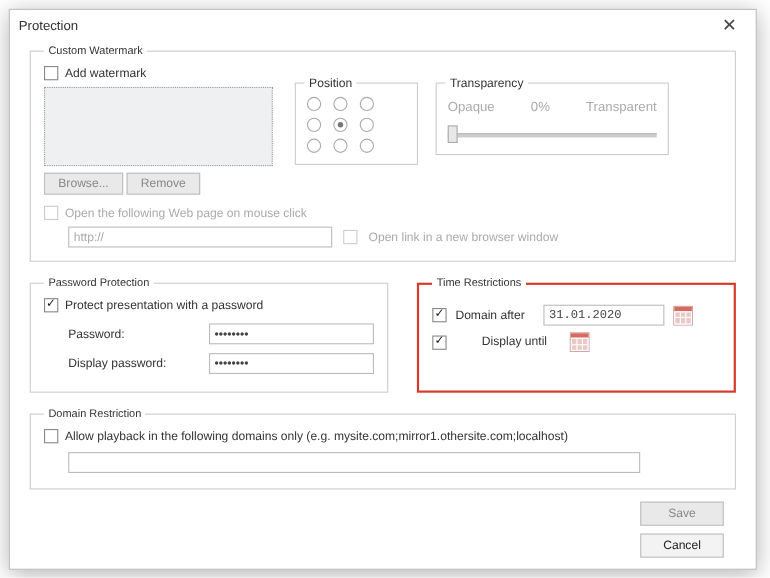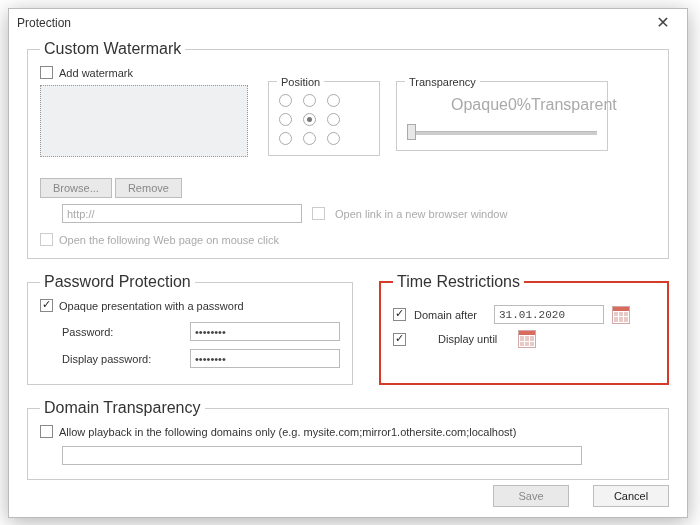--- a/index.html
+++ b/index.html
@@ -42,36 +42,36 @@
     padding: 0 18px;
   }
   fieldset {
     border: 1px solid #ccc;
     margin: 4px 0 10px 0;
     padding: 8px 12px 12px 12px;
   }
   fieldset > legend {
     padding: 0 4px;
     color: #333;
-    font-size: 16px;
+    font-size: 10px;
   }
   .watermark-top {
     display: flex;
     gap: 16px;
     align-items: flex-start;
   }
   .wm-left { flex: 0 0 212px; }
   .wm-preview {
     margin-top: 4px;
     width: 206px;
     height: 70px;
     border: 1px dotted #999;
     background: #eef0f2;
   }
-  .wm-btns { margin-top: 21px; }
+  .wm-btns { margin-top: 6px; }
   button.std {
     font: inherit;
     padding: 3px 12px;
     min-width: 64px;
     background: #e9e9e9;
     border: 1px solid #bdbdbd;
     color: #888;
     cursor: default;
   }
   button.std.enabled {
@@ -114,23 +114,22 @@
     border-radius: 50%;
     background: #777;
   }
   .transp {
     width: 190px;
   }
   .transp-labels {
     display: flex;
     justify-content: space-between;
     color: #aaa;
-    font-size: 16px;
+    font-size: 12px;
     margin-top: -4px;
-    margin-left: 44px;
   }
   .slider {
     position: relative;
     margin-top: 10px;
     height: 16px;
   }
   .slider-track {
     position: absolute;
     top: 7px; left: 0; right: 0;
     height: 3px;
@@ -215,23 +214,24 @@
     display: grid;
     grid-template-columns: repeat(3, 1fr);
     grid-template-rows: repeat(2, 1fr);
     gap: 1px;
     padding: 1px;
   }
   .cal-btn .cal-body div { background: #e9c9c5; }
   .footer {
     position: absolute;
     bottom: 10px;
-    right: 18px;
-    display: flex;
-    gap: 24px;
+    right: 29px;
+    display: flex;
+    gap: 7px;
+    flex-direction: column;
   }
   .footer button.std { min-width: 76px; padding: 4px 12px; }
 </style>
 </head>
 <body>
 
 <div class="window">
   <div class="titlebar">
     <span>Protection</span>
     <span class="close-x">✕</span>
@@ -278,37 +278,37 @@
             <span>0%</span>
             <span>Transparent</span>
           </div>
           <div class="slider">
             <div class="slider-track"></div>
             <div class="slider-thumb"></div>
           </div>
         </div>
       </div>
 
+      <div class="row disabled-text" style="margin-top:10px;">
+        <span class="chk disabled"></span>
+        <span>Open the following Web page on mouse click</span>
+      </div>
       <div class="row" style="margin-top:6px; margin-left:22px; gap:10px;">
         <input class="txt" style="width: 240px;" disabled="" value="http://">
         <span class="chk disabled"></span>
         <span class="disabled-text">Open link in a new browser window</span>
-      </div>
-      <div class="row disabled-text" style="margin-top:10px;">
-        <span class="chk disabled"></span>
-        <span>Open the following Web page on mouse click</span>
       </div>
     </fieldset>
 
     <div class="two-col">
       <fieldset>
         <legend>Password Protection</legend>
         <div class="row">
           <span class="chk checked"></span>
-          <span>Opaque presentation with a password</span>
+          <span>Protect presentation with a password</span>
         </div>
         <div class="pw-grid">
           <span>Password:</span>
           <input class="txt" value="••••••••" style="">
           <span>Display password:</span>
           <input class="txt" value="••••••••" style="">
         </div>
       </fieldset>
 
       <fieldset class="highlight">
@@ -341,21 +341,21 @@
                 <div></div>
                 <div></div>
                 <div></div>
               </span>
           </span>
         </div>
       </fieldset>
     </div>
 
     <fieldset>
-      <legend>Domain Transparency</legend>
+      <legend>Domain Restriction</legend>
       <div class="row">
         <span class="chk"></span>
         <span>Allow playback in the following domains only (e.g. mysite.com;mirror1.othersite.com;localhost)</span>
       </div>
       <div style="margin:8px 0 2px 22px;">
         <input class="txt" style="width: 520px;" disabled="" value="">
       </div>
     </fieldset>
 
   </div>

